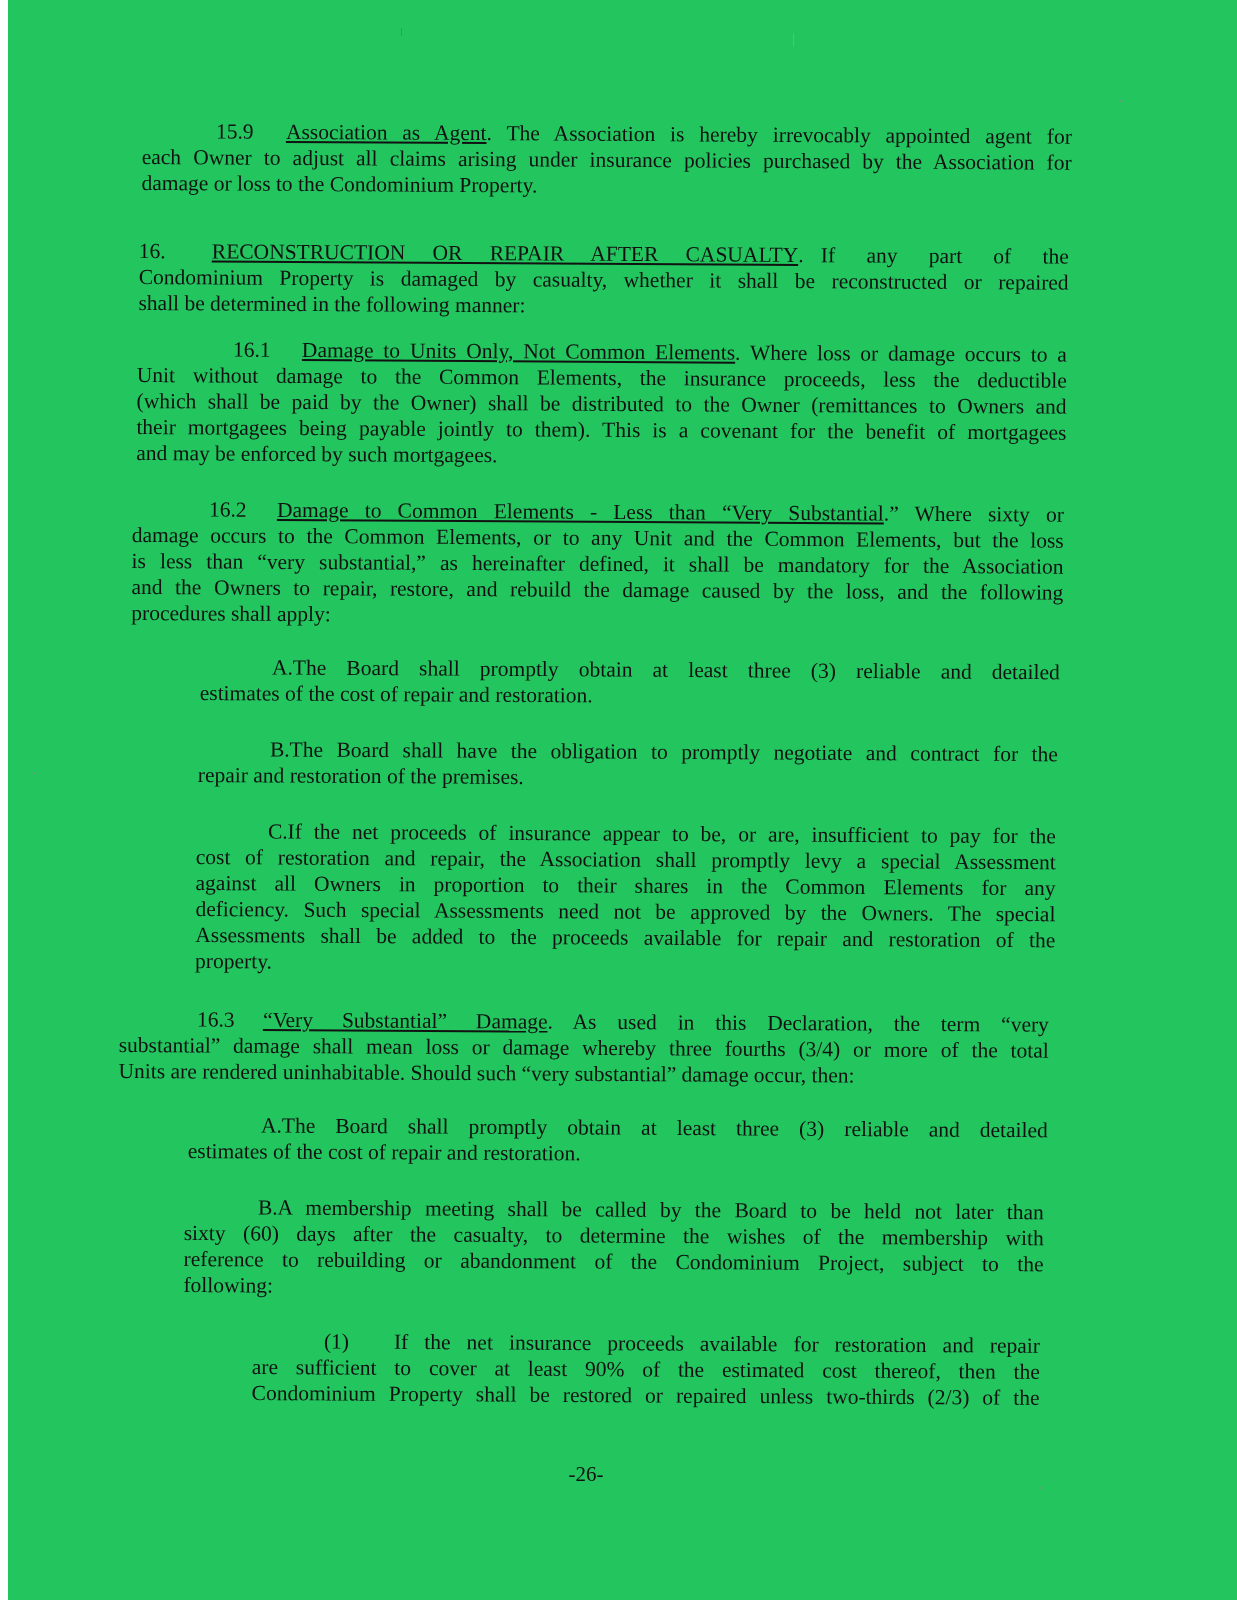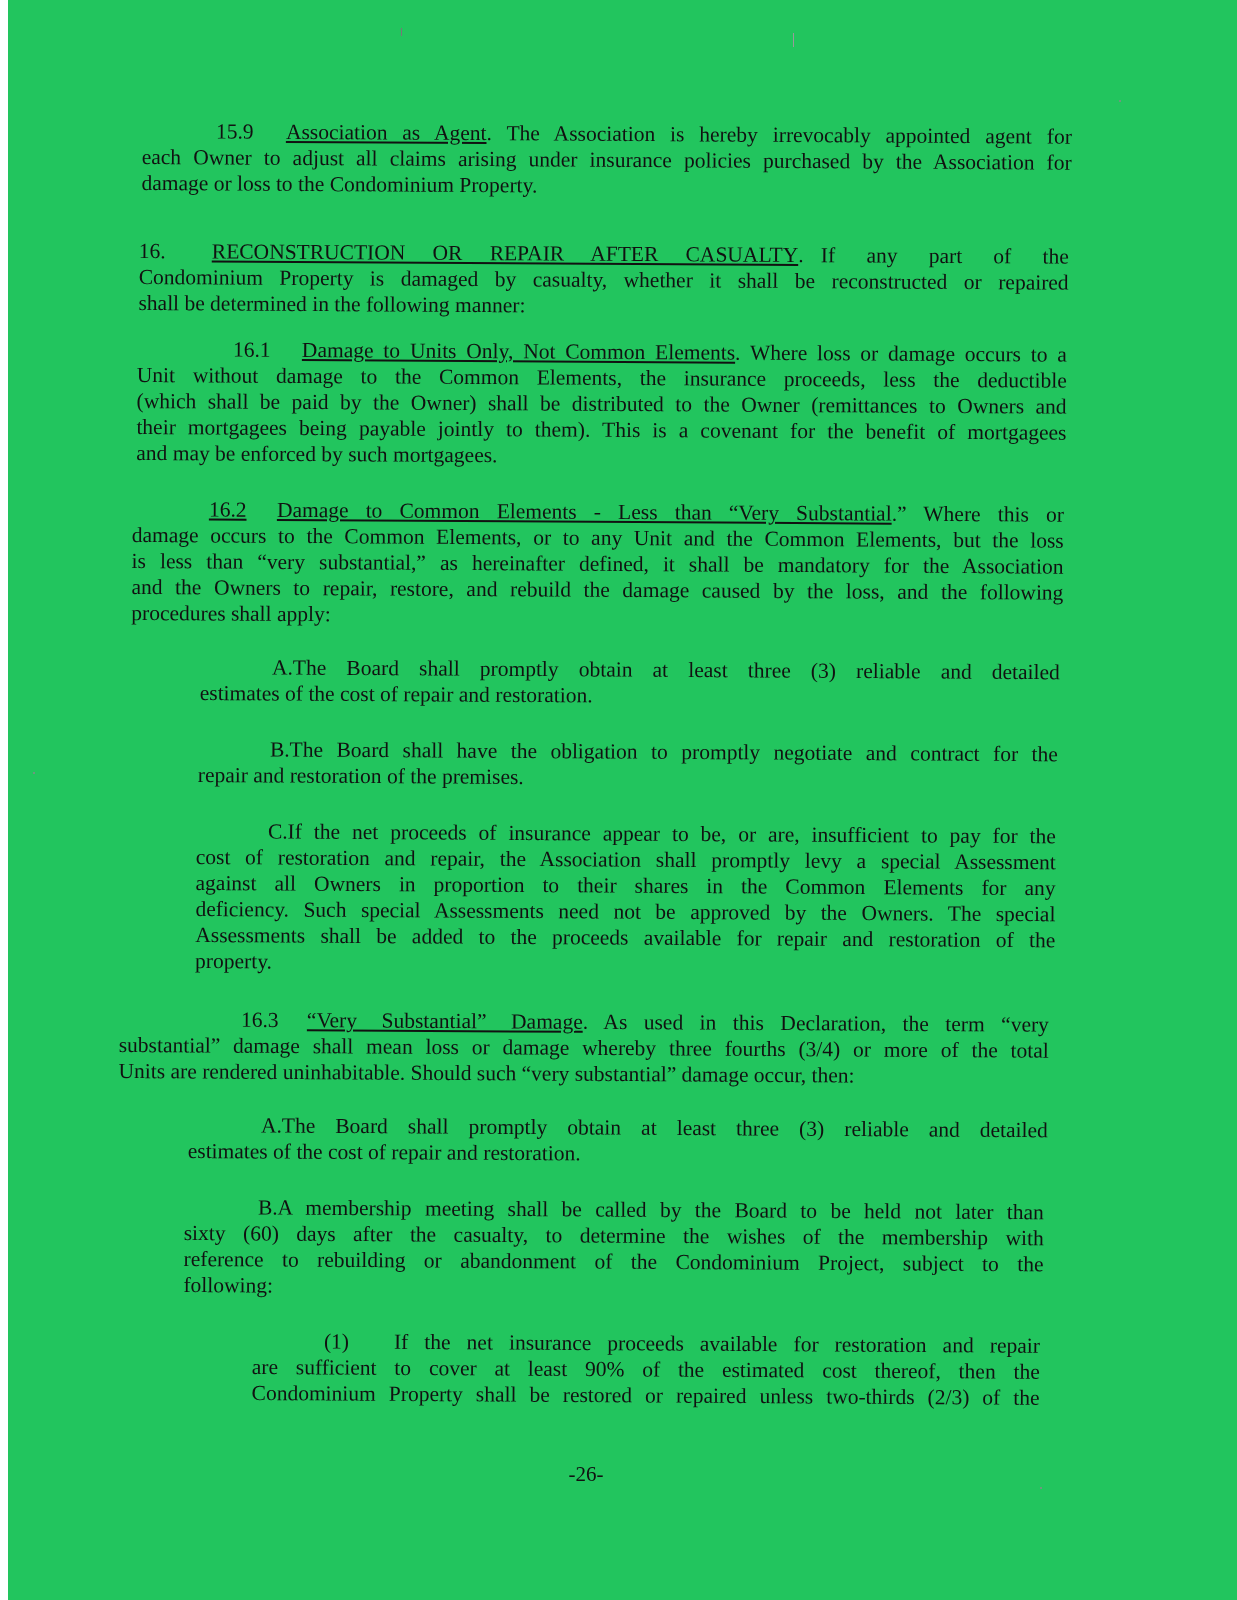--- a/index.html
+++ b/index.html
@@ -100,21 +100,21 @@
       <span class="num" style="width:69px;margin-left:21px;">16.1</span><span class="u">Damage to Units Only, Not Common Elements</span>. <span>Where loss or damage occurs to a</span>
     </span>
     <span class="line">Unit without damage to the Common Elements, the insurance proceeds, less the deductible</span>
     <span class="line">(which shall be paid by the Owner) shall be distributed to the Owner (remittances to Owners and</span>
     <span class="line">their mortgagees being payable jointly to them).  This is a covenant for the benefit of mortgagees</span>
     <span class="line last">and may be enforced by such mortgagees.</span>
   </div>
 
   <div class="para" style="left:124px;top:496px;width:932px;transform:rotate(0.35deg);">
     <span class="line" style="padding-left:77px;">
-      <span class="num" style="width:68px;text-decoration:underline;">16.2</span><span class="u">Damage to Common Elements - Less than “Very Substantial</span><span>.”</span> <span>Where this or</span>
+      <span class="num" style="width:68px;">16.2</span><span class="u">Damage to Common Elements - Less than “Very Substantial</span><span>.”</span> <span>Where sixty or</span>
     </span>
     <span class="line">damage occurs to the Common Elements, or to any Unit and the Common Elements, but the loss</span>
     <span class="line">is less than “very substantial,” as hereinafter defined, it shall be mandatory for the Association</span>
     <span class="line">and the Owners to repair, restore, and rebuild the damage caused by the loss, and the following</span>
     <span class="line last">procedures shall apply:</span>
   </div>
 
   <div class="para" style="left:192px;top:654px;width:860px;transform:rotate(0.35deg);">
     <span class="line" style="padding-left:72px;">
       <span>A.</span><span>The Board shall promptly obtain at least three (3) reliable and detailed</span>
@@ -135,21 +135,21 @@
     </span>
     <span class="line">cost of restoration and repair, the Association shall promptly levy a special Assessment</span>
     <span class="line">against all Owners in proportion to their shares in the Common Elements for any</span>
     <span class="line">deficiency. Such special Assessments need not be approved by the Owners. The special</span>
     <span class="line">Assessments shall be added to the proceeds available for repair and restoration of the</span>
     <span class="line last">property.</span>
   </div>
 
   <div class="para" style="left:111px;top:1006px;width:930px;transform:rotate(0.35deg);">
     <span class="line" style="padding-left:78px;">
-      <span class="num" style="width:66px;margin-left:44px;">16.3</span><span class="u" style="word-spacing:8px;">“Very Substantial” Damage</span>. <span>As used in this Declaration, the term “very</span>
+      <span class="num" style="width:66px;">16.3</span><span class="u" style="word-spacing:8px;">“Very Substantial” Damage</span>. <span>As used in this Declaration, the term “very</span>
     </span>
     <span class="line">substantial” damage shall mean loss or damage whereby three fourths (3/4) or more of the total</span>
     <span class="line last">Units are rendered uninhabitable. Should such “very substantial” damage occur, then:</span>
   </div>
 
   <div class="para" style="left:180px;top:1112px;width:860px;transform:rotate(0.35deg);">
     <span class="line" style="padding-left:73px;">
       <span>A.</span><span>The Board shall promptly obtain at least three (3) reliable and detailed</span>
     </span>
     <span class="line last">estimates of the cost of repair and restoration.</span>

